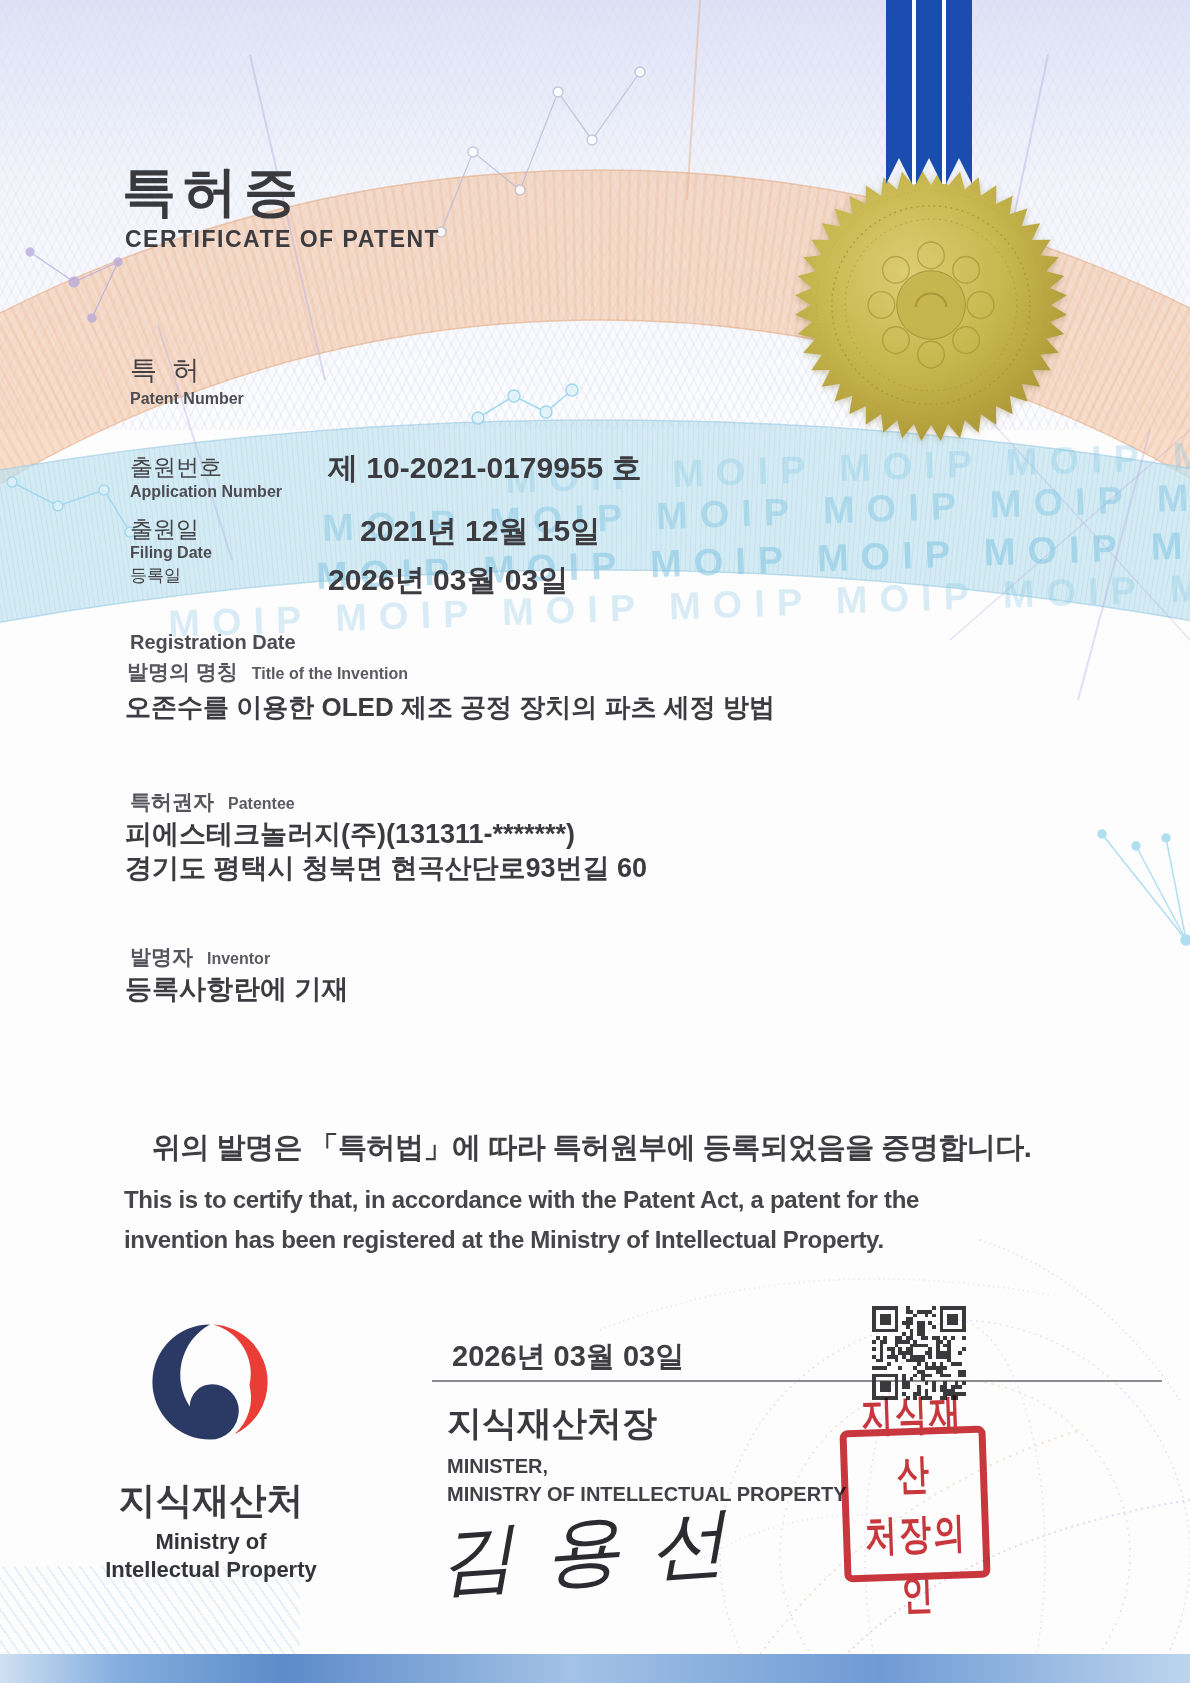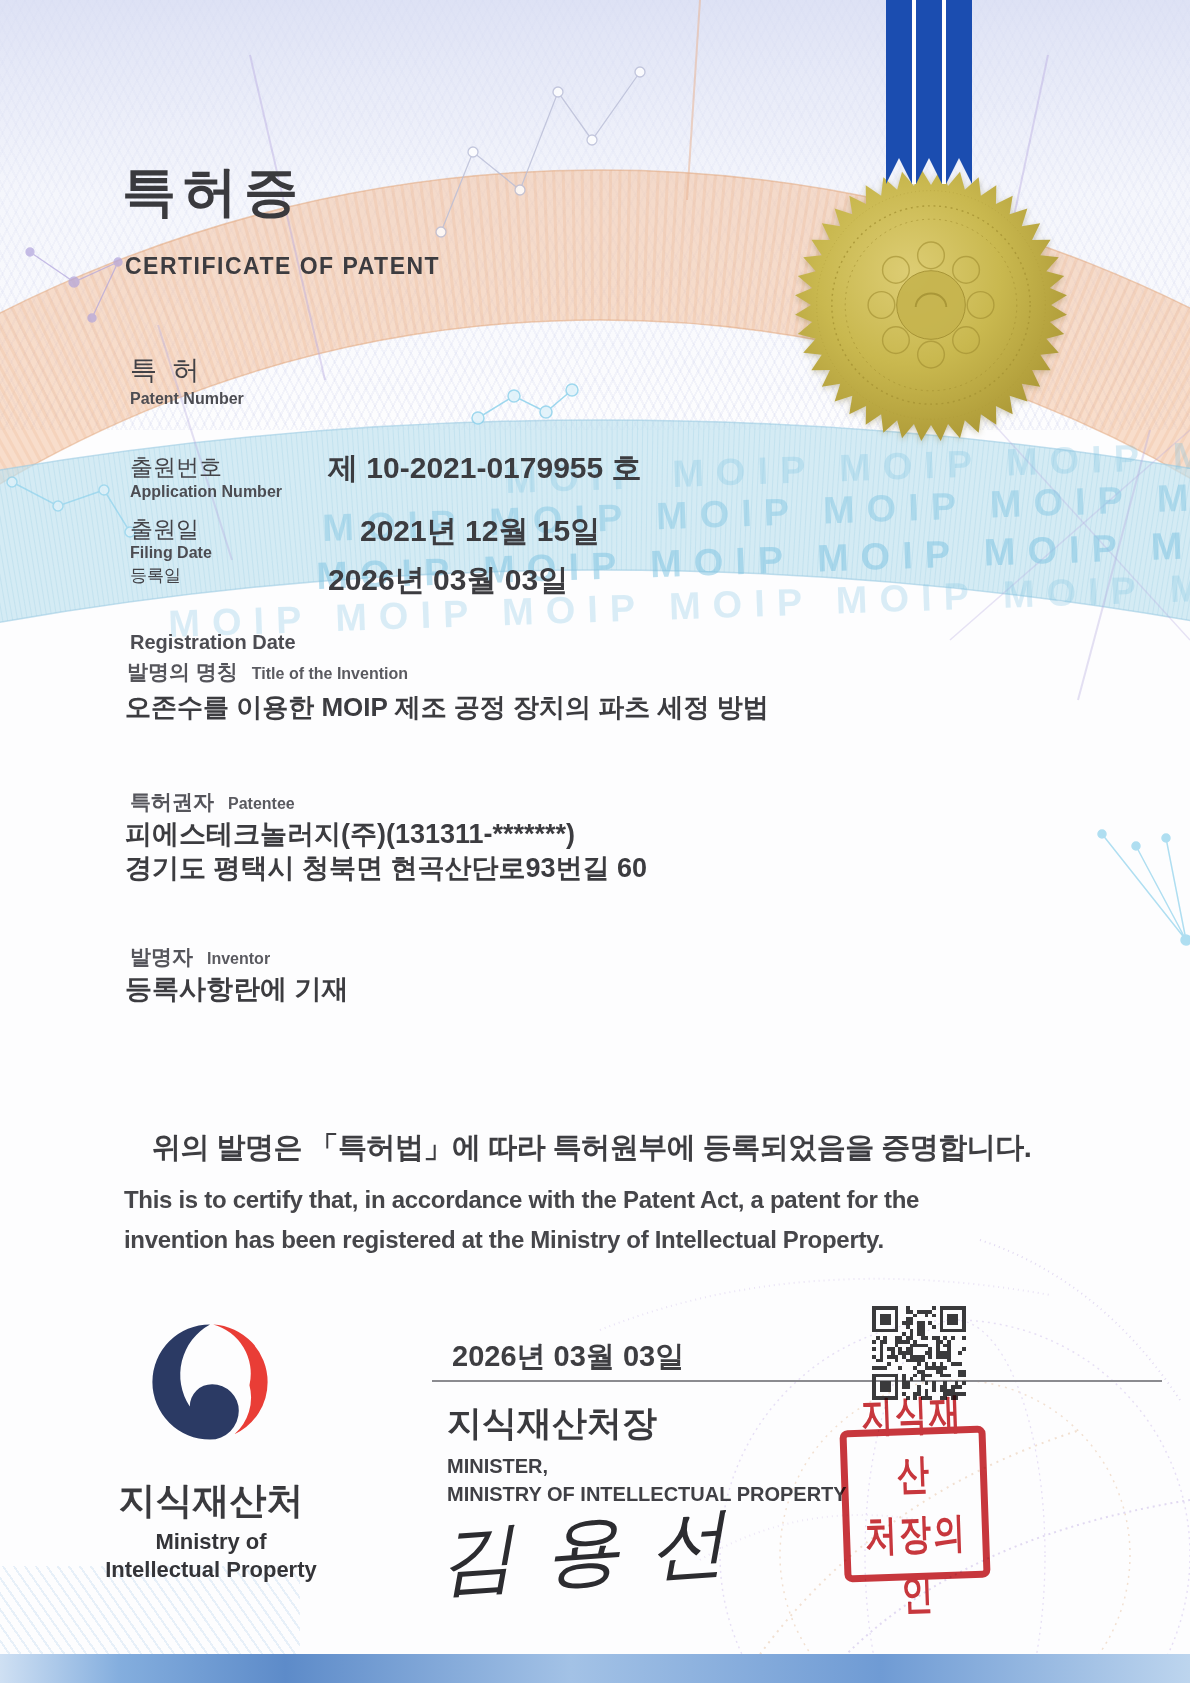--- a/index.html
+++ b/index.html
@@ -34,21 +34,21 @@
   
   .ribbon{
     left:886px;top:0;width:86px;height:184px;z-index:4;
     background:linear-gradient(90deg,#1b4db0 0 26px,#ffffff 26px 30px,#1b4db0 30px 56px,#ffffff 56px 60px,#1b4db0 60px 86px);
     clip-path:polygon(0 0,86px 0,86px 184px,73px 158px,60px 184px,56px 184px,43px 158px,30px 184px,26px 184px,13px 158px,0 184px);
   }
   .gold-seal{left:788px;top:162px;width:286px;height:286px;z-index:3;filter:drop-shadow(0 2px 3px rgba(120,105,40,.35));}
   
   .z{z-index:5;}
   .title-ko{left:122px;top:156px;font-size:54px;font-weight:800;letter-spacing:7px;color:#3a3a3e;}
-  .title-en{left:125px;top:226px;font-size:23px;font-weight:700;letter-spacing:1.5px;color:#3c3c40;margin-top:27px;}
+  .title-en{left:125px;top:226px;font-size:23px;font-weight:700;letter-spacing:1.5px;color:#3c3c40;}
   .lbl-ko{font-weight:400;color:#424247;}
   .lbl-en{font-weight:700;color:#4c4c52;}
   .val{font-weight:700;color:#3c3c40;}
   .sec-label{font-size:21px;font-weight:700;color:#55555b;}
   .sec-label .en{font-size:16px;font-weight:600;color:#5a5a60;margin-left:14px;}
   .statement-ko{left:124px;top:1128px;font-size:29px;font-weight:700;letter-spacing:-.5px;color:#3e3e42;margin-left:28px;}
   .statement-en{left:124px;top:1180px;font-size:24px;font-weight:700;line-height:40px;color:#46464a;letter-spacing:-.3px;}
   .issue-date{left:452px;top:1337px;font-size:29px;font-weight:600;color:#3e3e42;}
   .sig-line{left:432px;top:1380px;width:730px;height:2px;background:#8b8b90;z-index:5;}
   .minister-ko{left:447px;top:1400px;font-size:35px;font-weight:700;color:#3a3a3e;}
@@ -199,21 +199,21 @@
   <div class="abs z lbl-en" style="left:130px;top:544px;font-size:16px;">Filing Date</div>
   <div class="abs z val" style="left:328px;top:511px;font-size:30px;margin-left:32px;">2021년 12월 15일</div>
 
   <div class="abs z lbl-ko" style="left:130px;top:564px;font-size:17px;">등록일</div>
   <div class="abs z lbl-en" style="left:130px;top:631px;font-size:20px;">Registration Date</div>
   <div class="abs z val" style="left:328px;top:560px;font-size:30px;">2026년 03월 03일</div>
 
   <div class="abs z sec-label" style="left:127px;top:658px;">
     <span>발명의 명칭</span><span class="en">Title of the Invention</span>
   </div>
-  <div class="abs z val" style="left:125px;top:690px;font-size:26px;">오존수를 이용한 MOIP 제조 공정 장치의 파츠 세정 방법</div>
+  <div class="abs z val" style="left:125px;top:690px;font-size:26px;">오존수를 이용한 OLED 제조 공정 장치의 파츠 세정 방법</div>
 
   <div class="abs z sec-label" style="left:130px;top:788px;">
     <span>특허권자</span><span class="en">Patentee</span>
   </div>
   <div class="abs z val" style="left:125px;top:816px;font-size:27px;">피에스테크놀러지(주)(131311-*******)</div>
   <div class="abs z val" style="left:125px;top:850px;font-size:27px;">경기도 평택시 청북면 현곡산단로93번길 60</div>
 
   <div class="abs z sec-label" style="left:130px;top:943px;">
     <span>발명자</span><span class="en">Inventor</span>
   </div>

